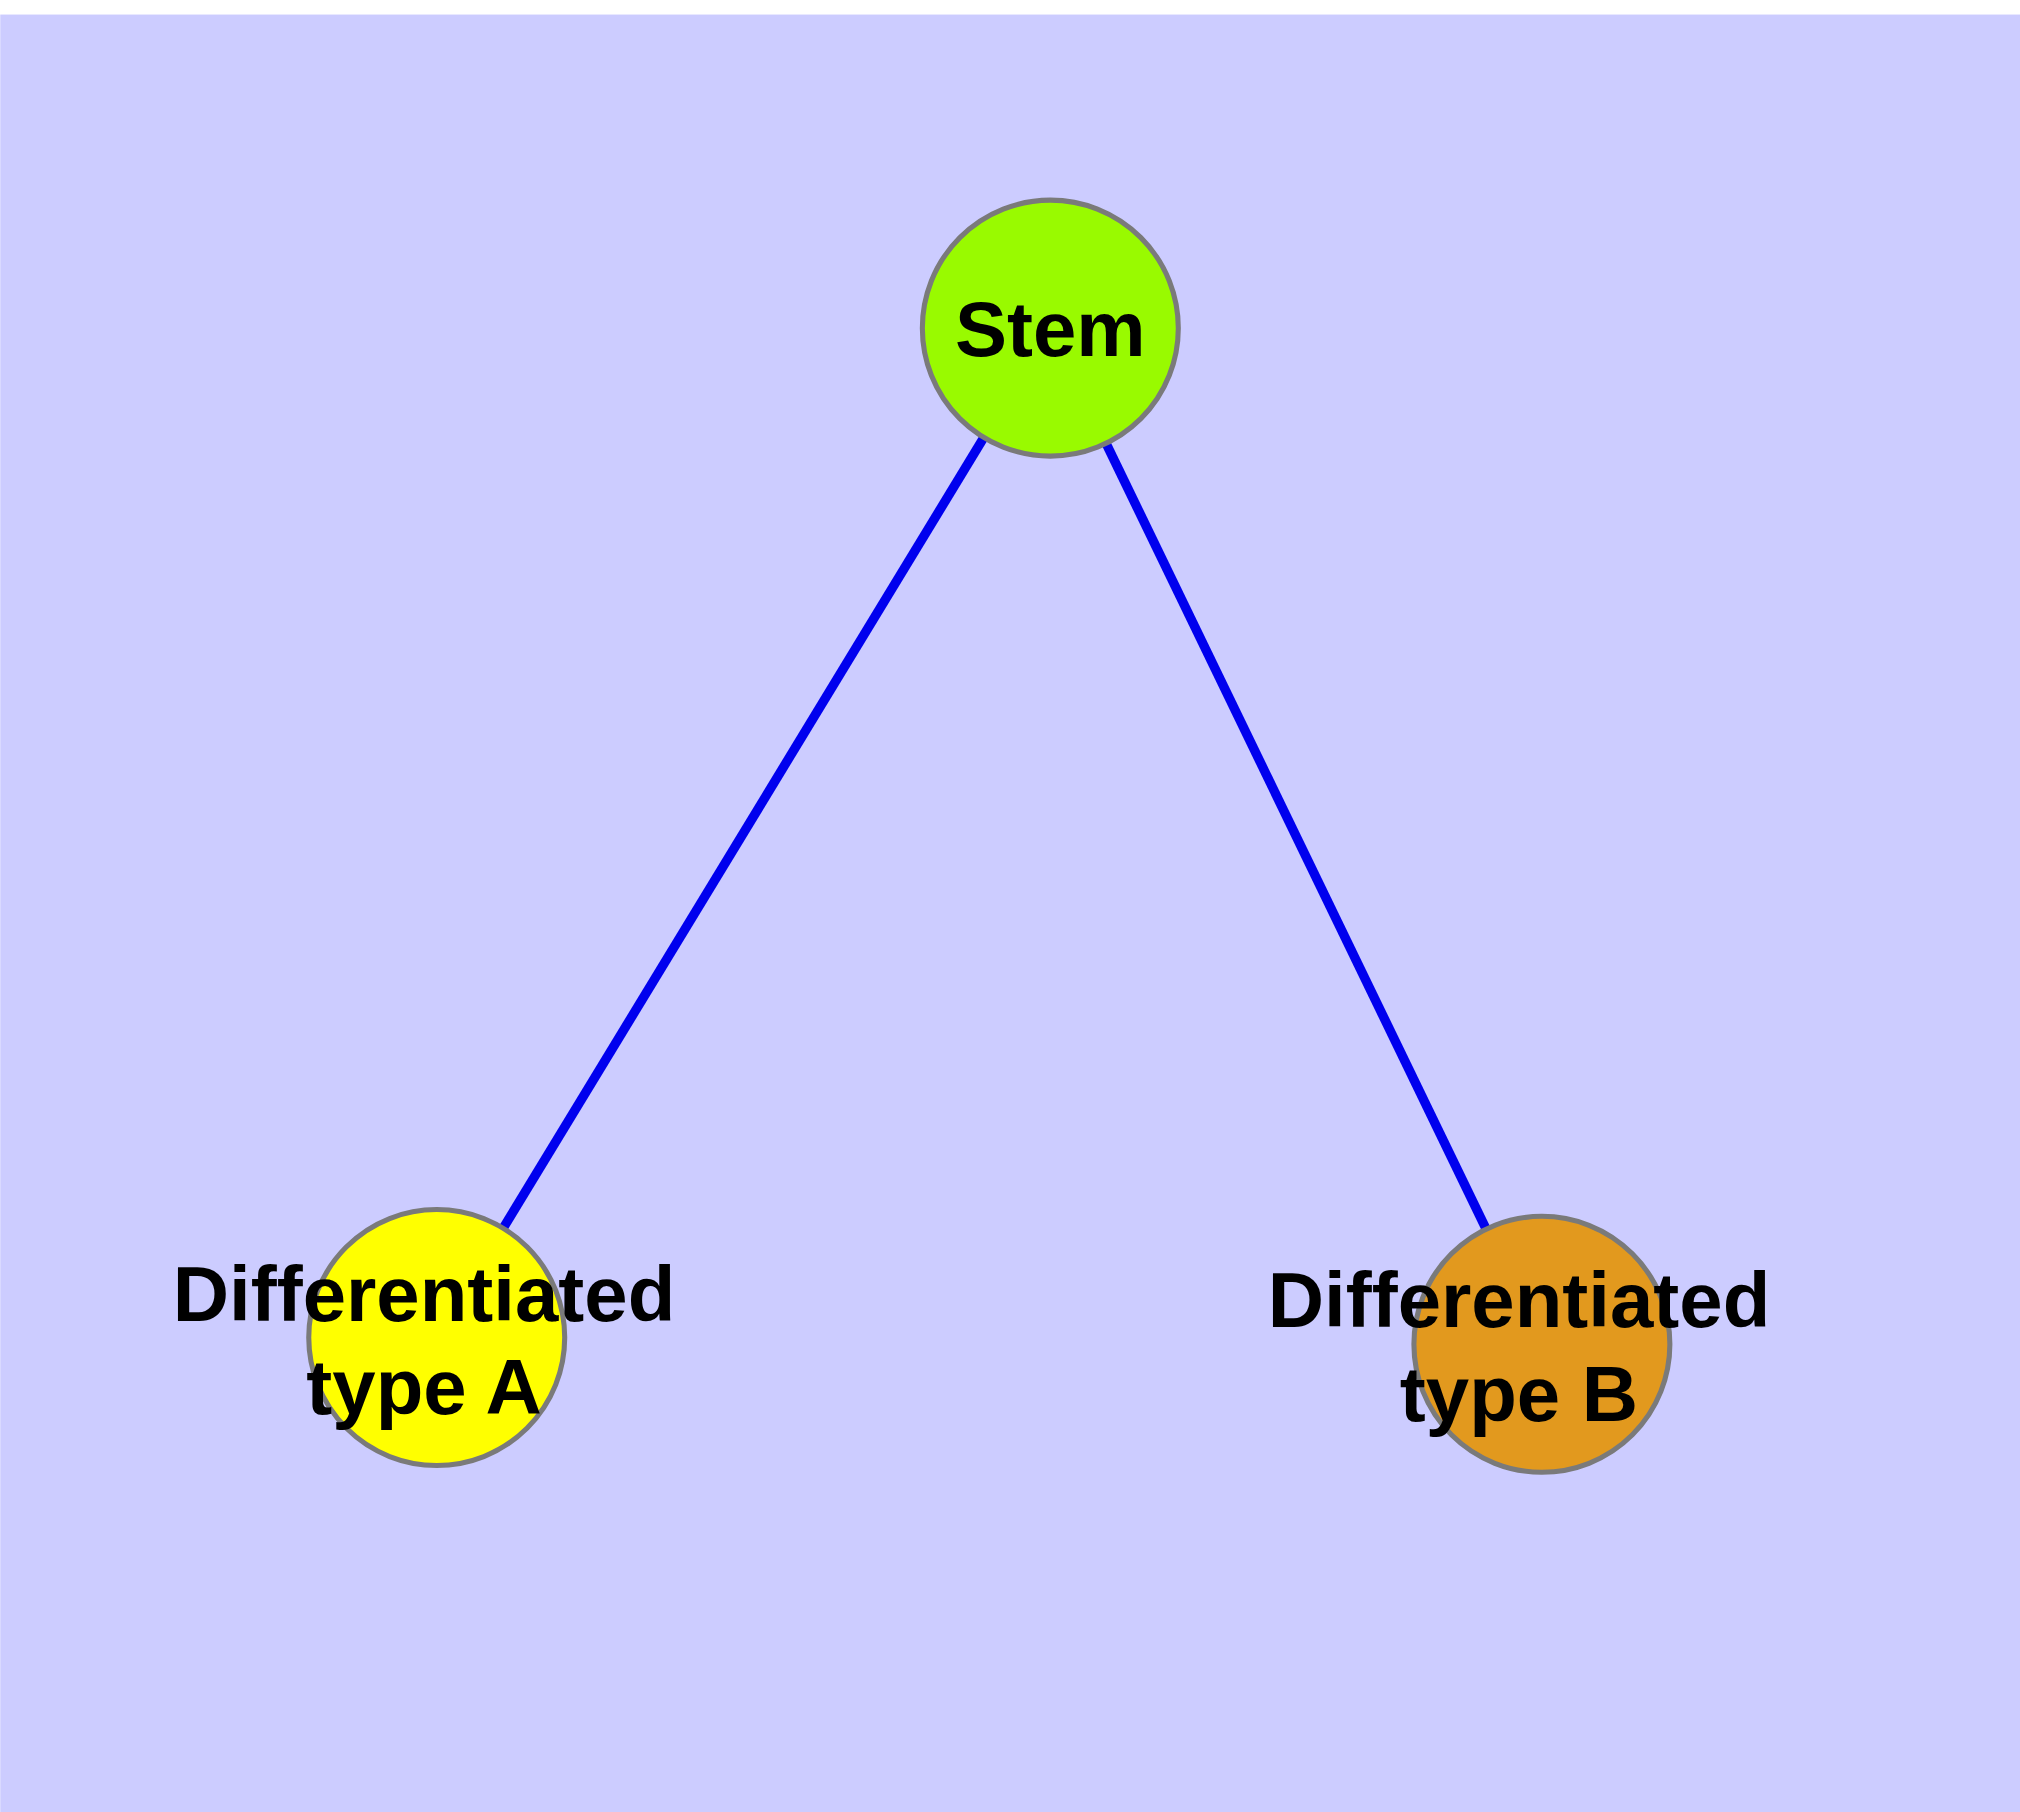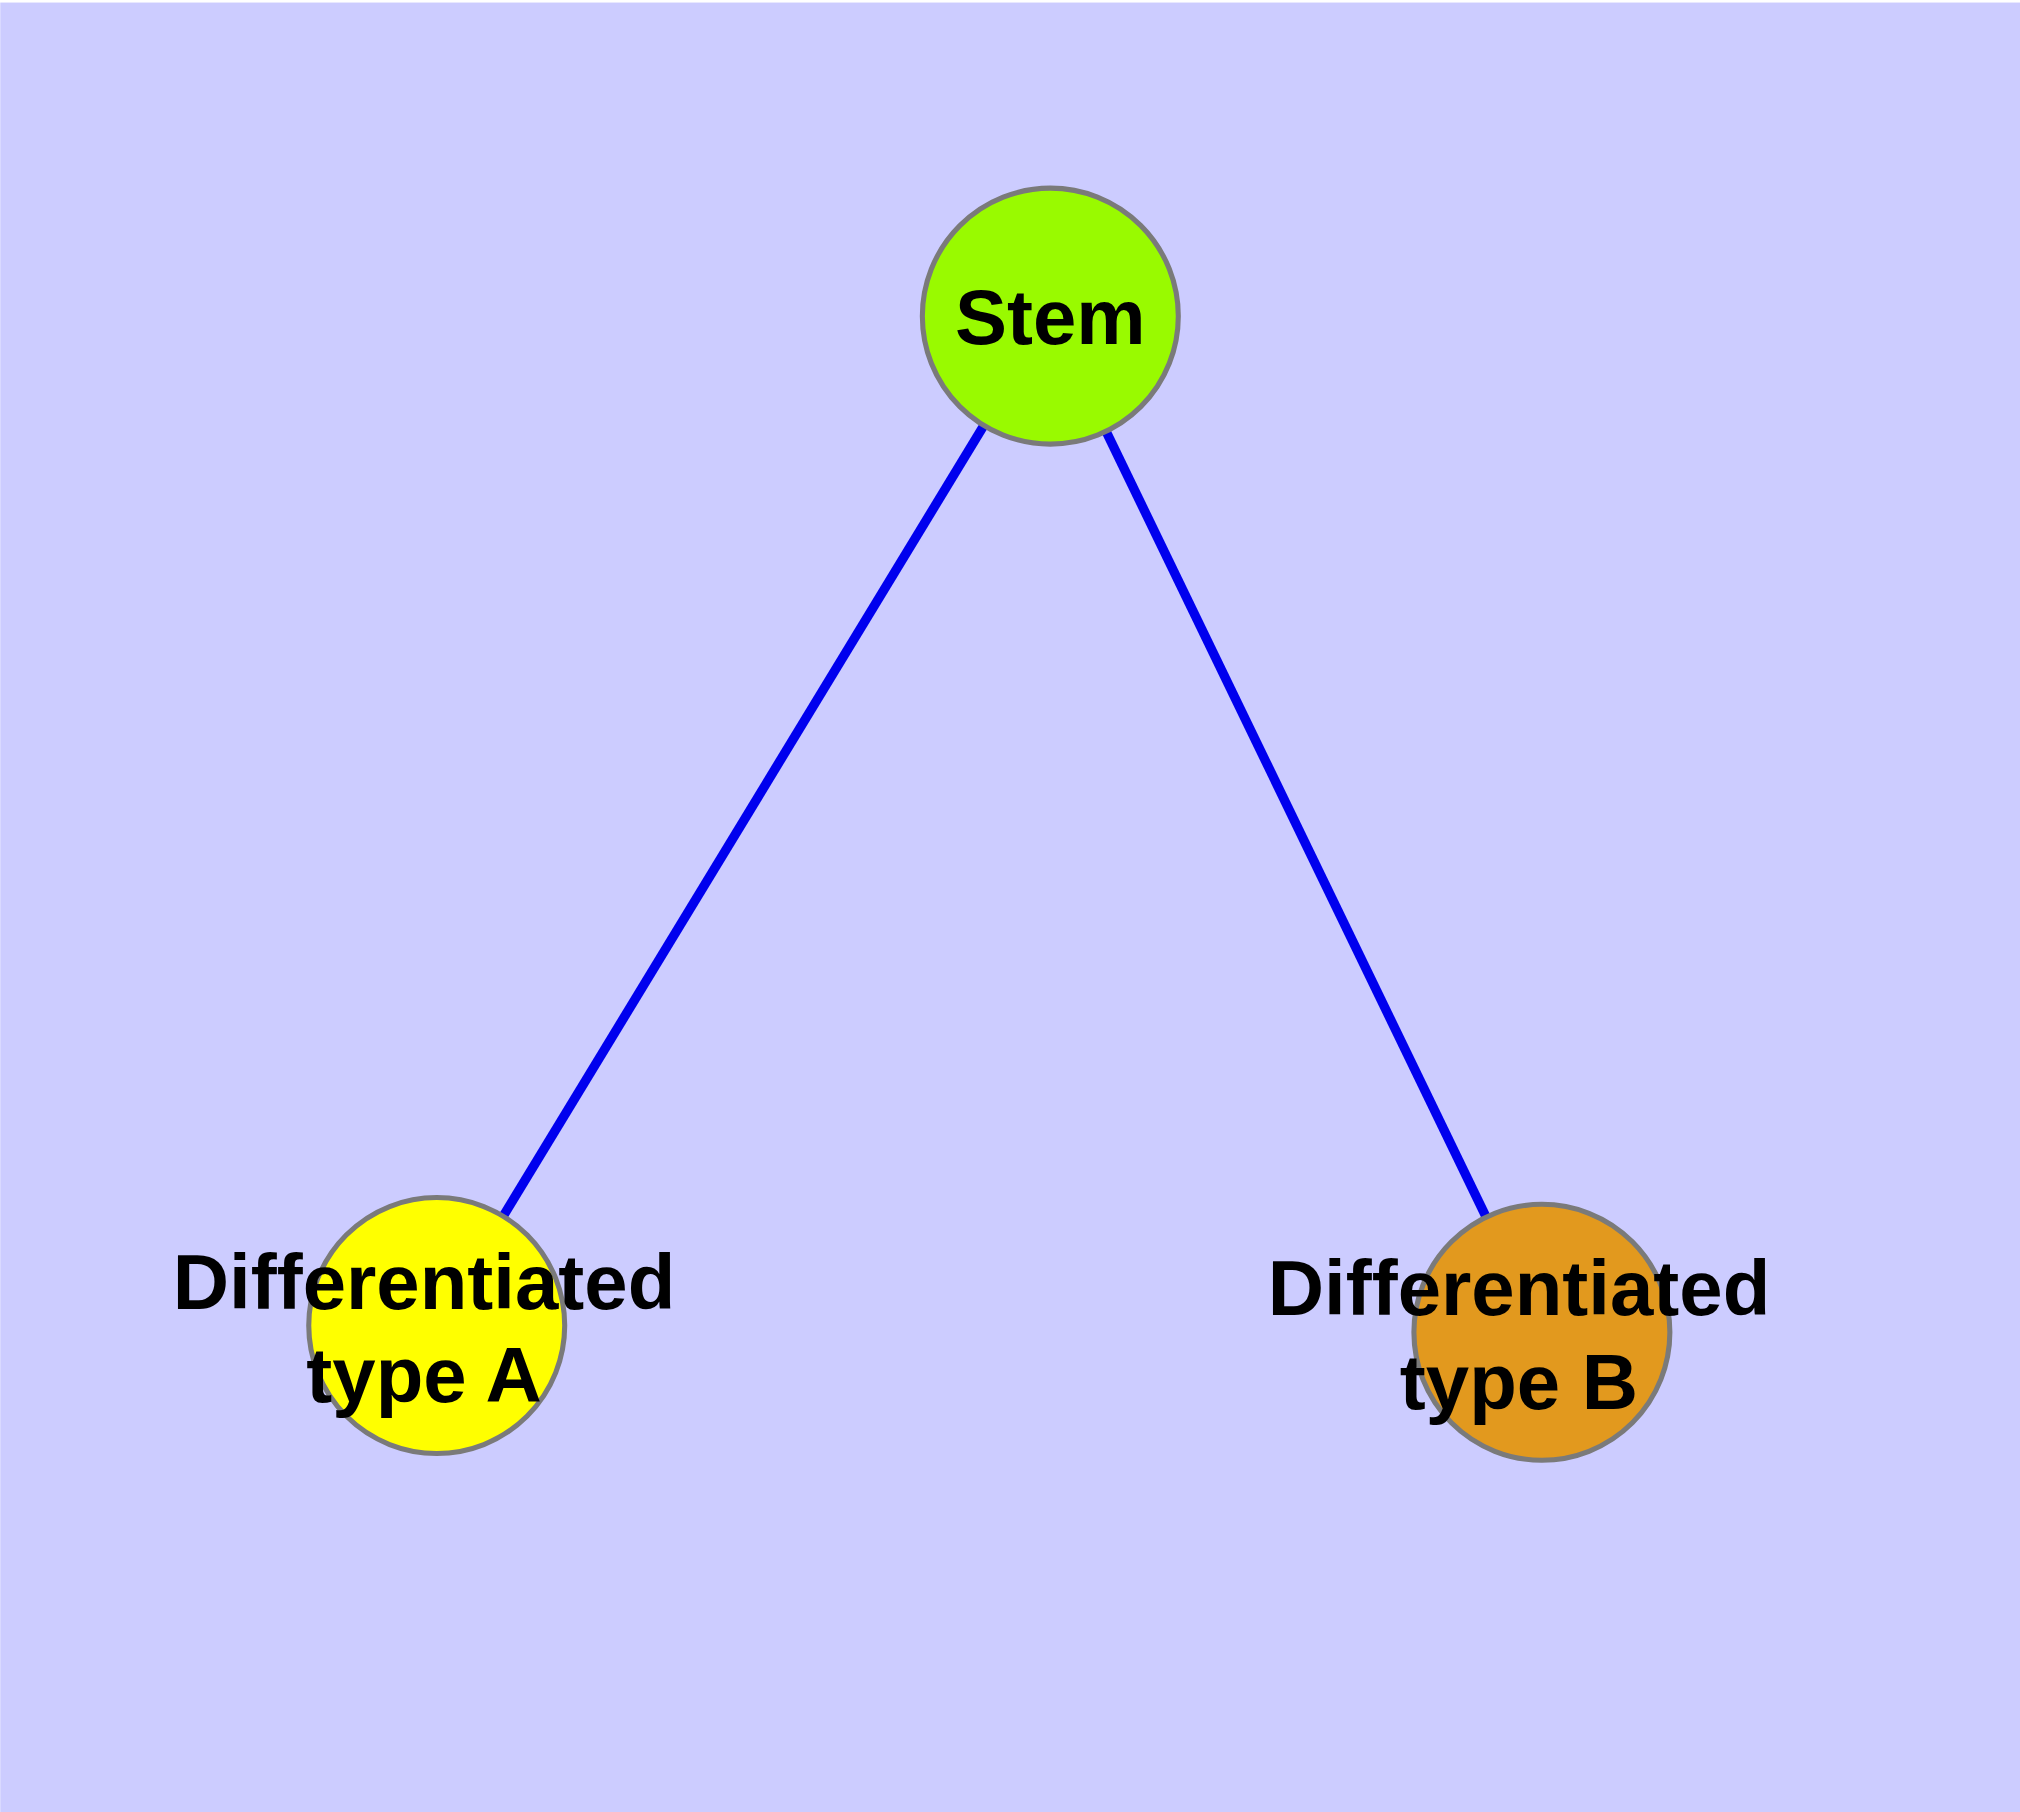--- a/index.html
+++ b/index.html
@@ -7,20 +7,21 @@
     padding: 0;
     background: #ffffff;
     width: 2021px;
     height: 1812px;
     overflow: hidden;
   }
   .stage {
     position: relative;
     width: 2021px;
     height: 1390px;
+    margin-top: 12px;
   }
   svg.graph {
     display: block;
     width: 2021px;
     height: 1812px;
   }
   .edge {
     fill: none;
     stroke-width: 11px;
     stroke-linecap: butt;

